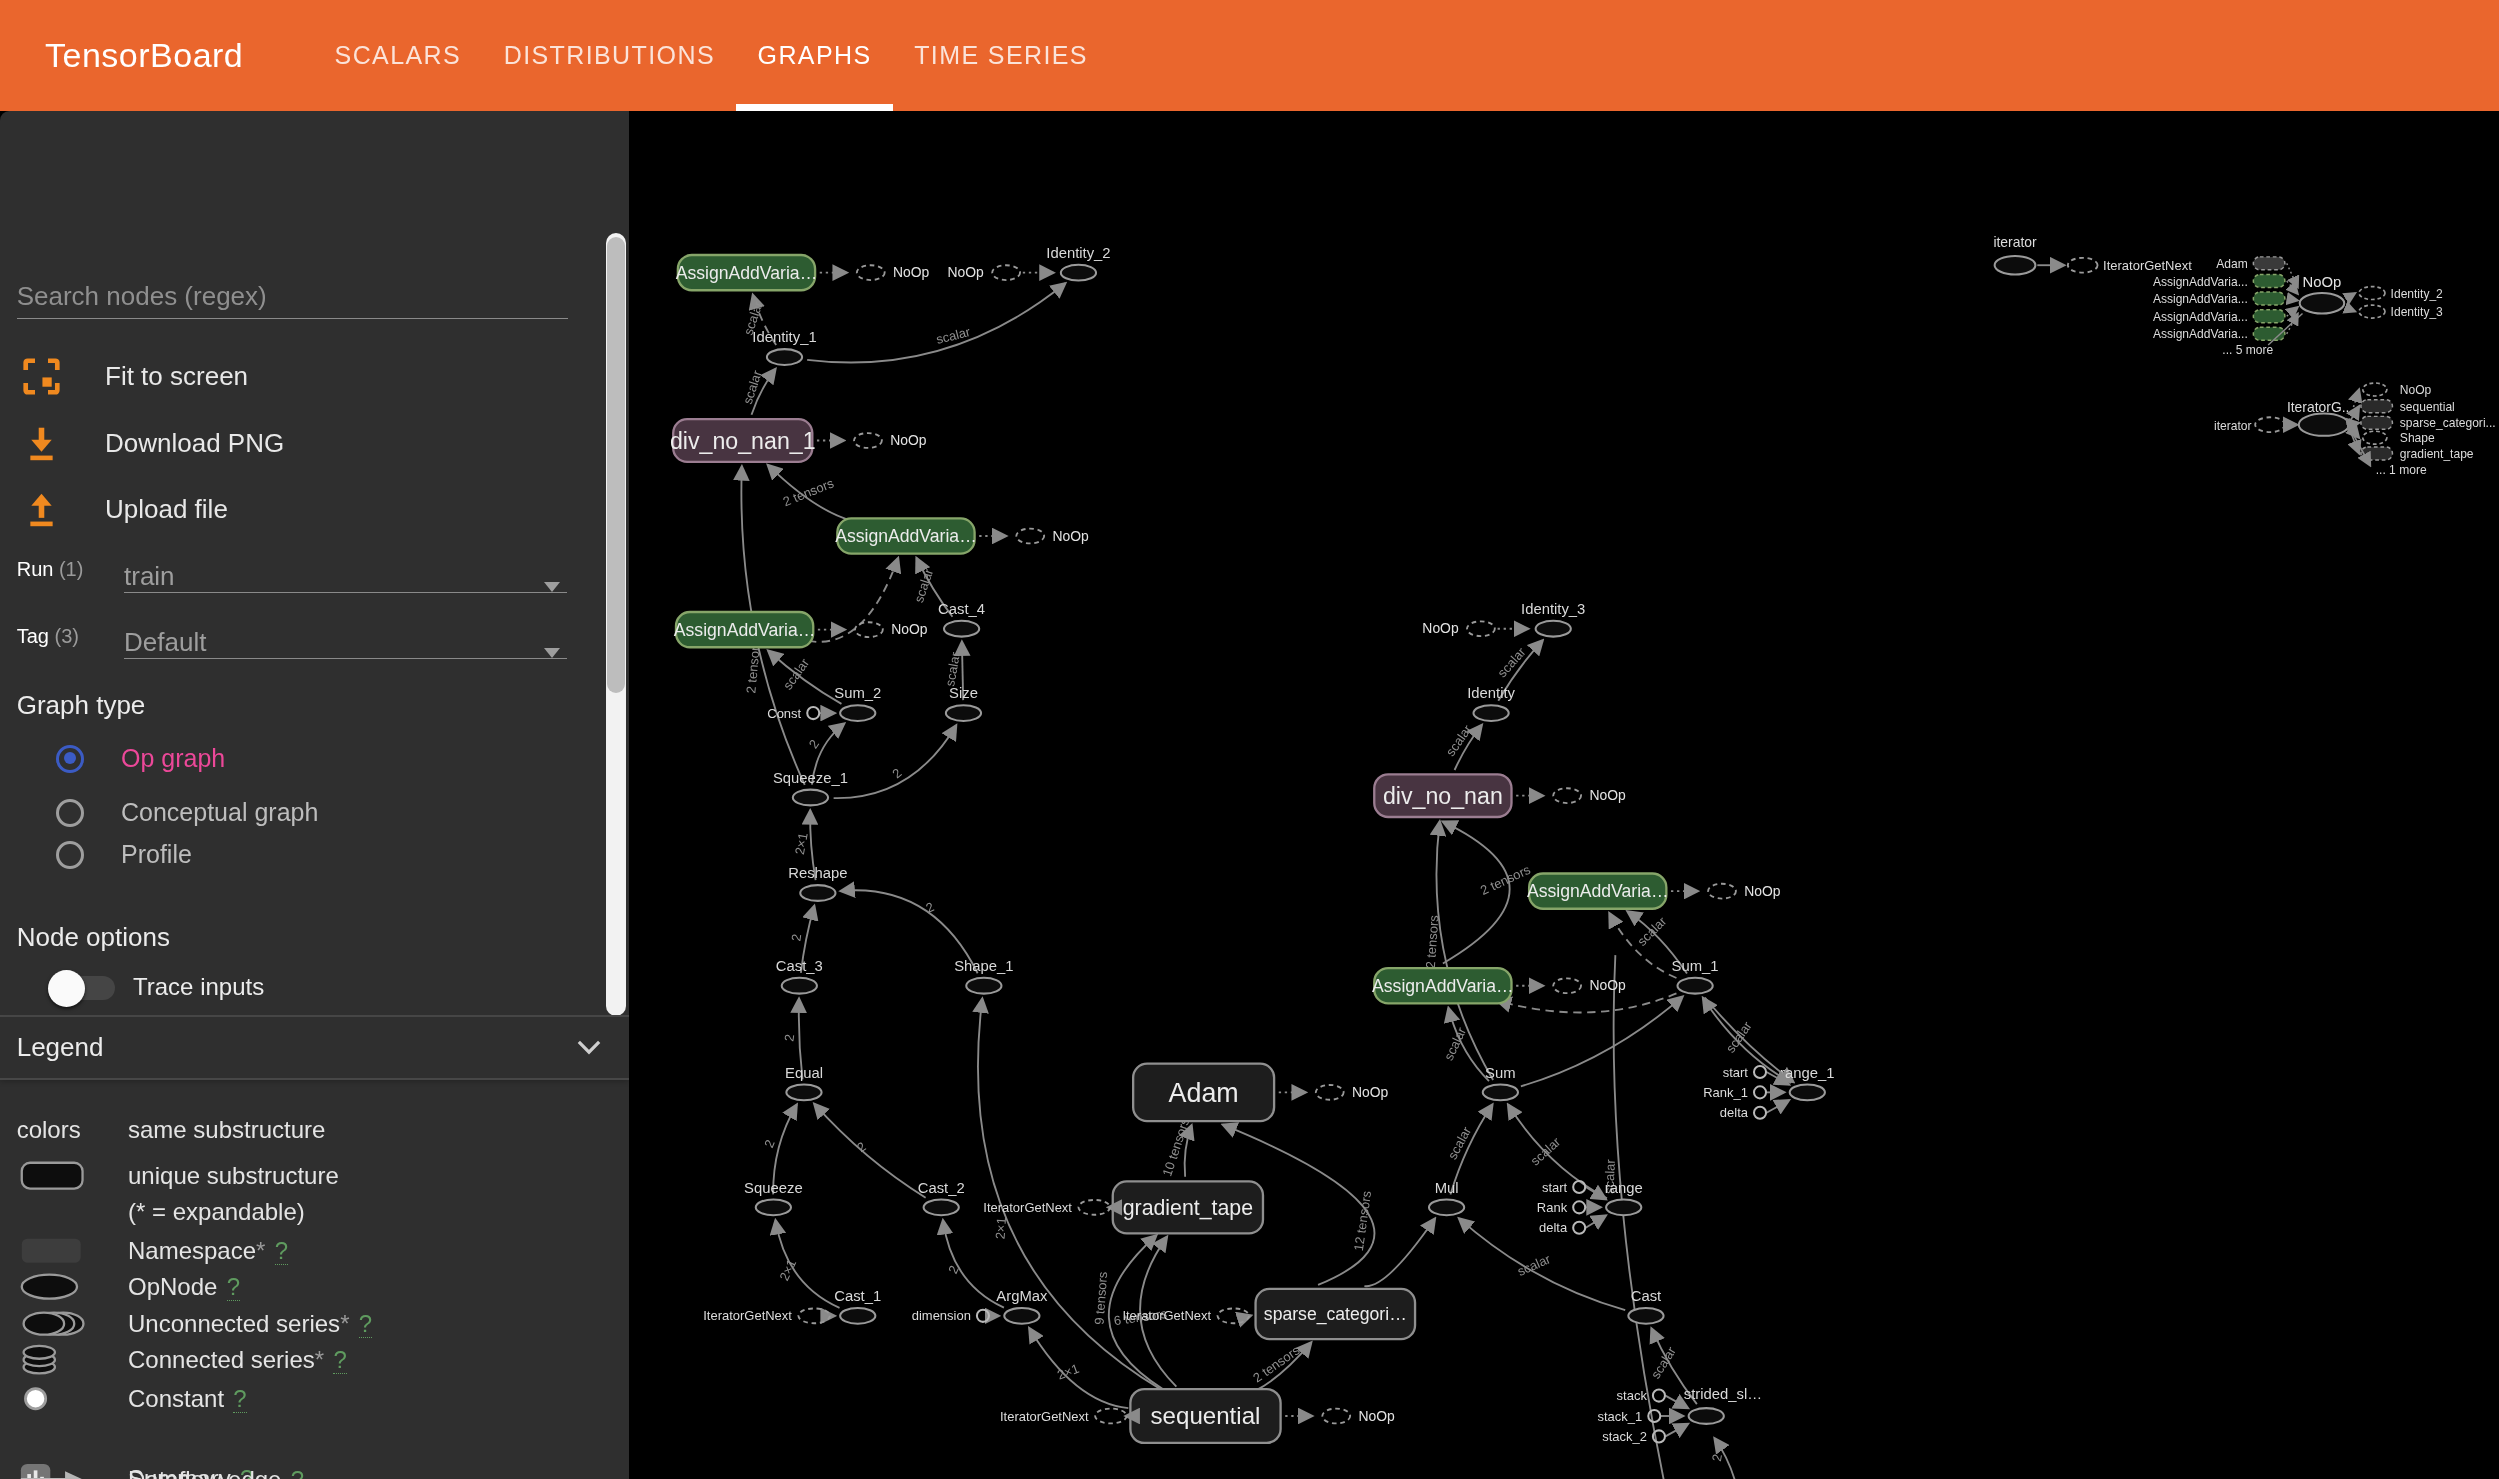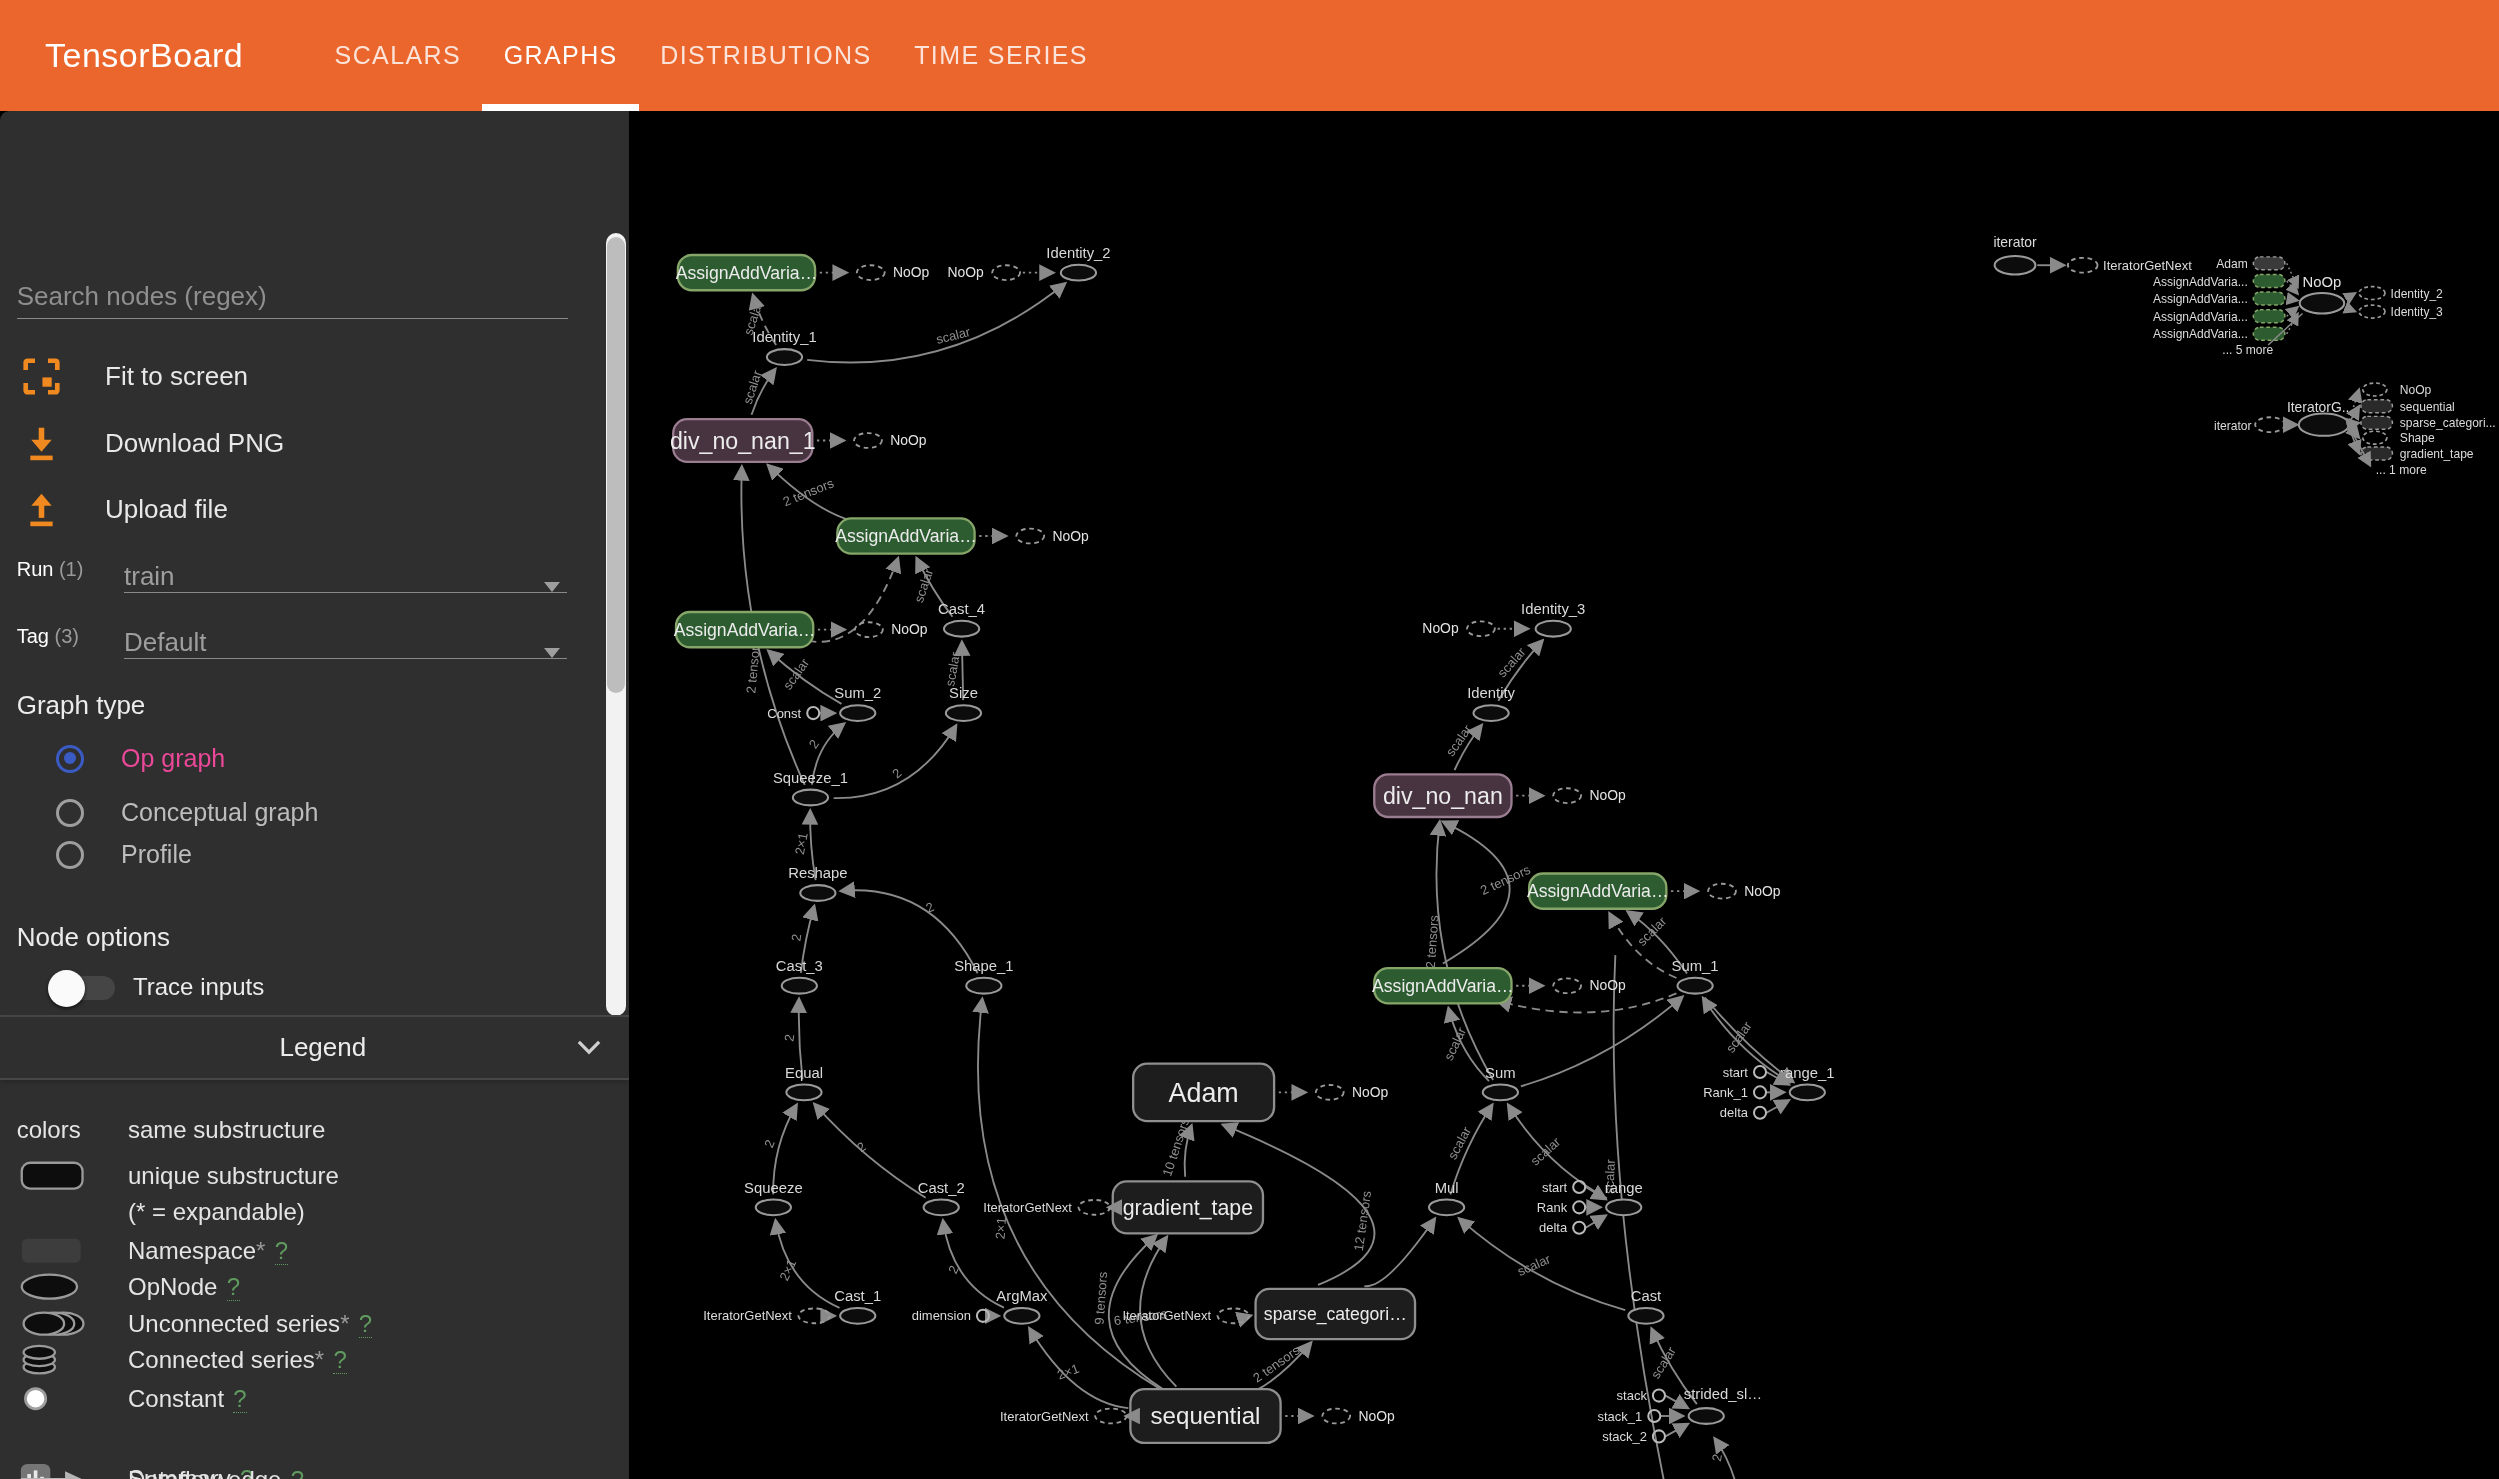--- a/index.html
+++ b/index.html
@@ -60,21 +60,21 @@
   .toggle-row { position:absolute; left:0; top:852px; height:48px; width:556px; }
   .toggle-track { position:absolute; left:54px; top:13px; width:61px; height:24px;
                   border-radius:12px; background:#454545; cursor:pointer; }
   .toggle-knob  { position:absolute; left:-5.6px; top:-6.5px; width:37px; height:37px;
                   border-radius:50%; background:#fafafa; box-shadow:0 1.9px 3.7px rgba(0,0,0,.6); }
   .toggle-lbl { position:absolute; left:133px; top:10.2px; font-size:24px; color:#ececec; }
 
   .divider { position:absolute; left:0; width:629px; height:1.9px; background:#474747; }
   .legend-header { position:absolute; left:0; top:906px; width:629px; height:61px;
                    display:flex; align-items:center; cursor:pointer;
-                   box-shadow:0 3.7px 5.6px rgba(0,0,0,.25);justify-content:center; }
+                   box-shadow:0 3.7px 5.6px rgba(0,0,0,.25); }
   .legend-header .t { margin-left:16.7px; font-size:26px; color:#ececec; }
   .legend-header svg { position:absolute; right:28px; }
 
   .legend-row { position:absolute; left:0; width:629px; height:39px; }
   .legend-row .sw  { position:absolute; left:18.5px; top:3.7px; width:70px; height:31.5px; }
   .legend-row .pre { position:absolute; left:16.7px; top:5.6px; font-size:24px; color:#e4e4e4; }
   .legend-row .lb  { position:absolute; left:128px; top:5.6px; font-size:24px; color:#e4e4e4; white-space:nowrap; }
   .legend-row .star { color:#9a9a9a; }
   .legend-row .q   { color:#5f9b5f; border-bottom:1.9px dotted #5f9b5f; margin-left:9.3px; cursor:pointer; }
 
@@ -83,22 +83,22 @@
   .scrollbar .thumb { position:absolute; left:0.9px; top:3.7px; width:18.5px; height:456px;
                background:#bdbdbd; border-radius:9.3px; }
 </style>
 </head>
 <body>
 
 <div class="header">
   <div class="brand">TensorBoard</div>
   <nav class="tabs" id="tabs">
       <div class="tab">SCALARS</div>
+      <div class="tab">DISTRIBUTIONS</div>
       <div class="tab active">GRAPHS</div>
-      <div class="tab">DISTRIBUTIONS</div>
       <div class="tab">TIME SERIES</div>
     </nav>
 </div>
 
 <div class="graph-area">
   <svg id="graph-svg" width="2500" height="1480" viewBox="0 0 2696 1596" style="left:-629px; top:-111px;">
       <defs>
         <marker id="arr" viewBox="0 0 10 10" refX="8.5" refY="5" markerWidth="9" markerHeight="9" orient="auto-start-reverse">
           <path d="M0,0 L10,5 L0,10 z" fill="#8a8a8a"></path>
         </marker>

